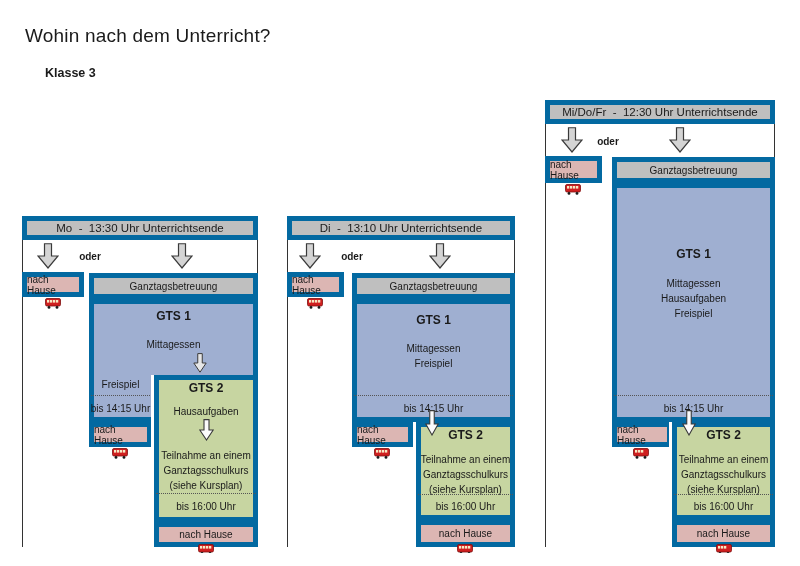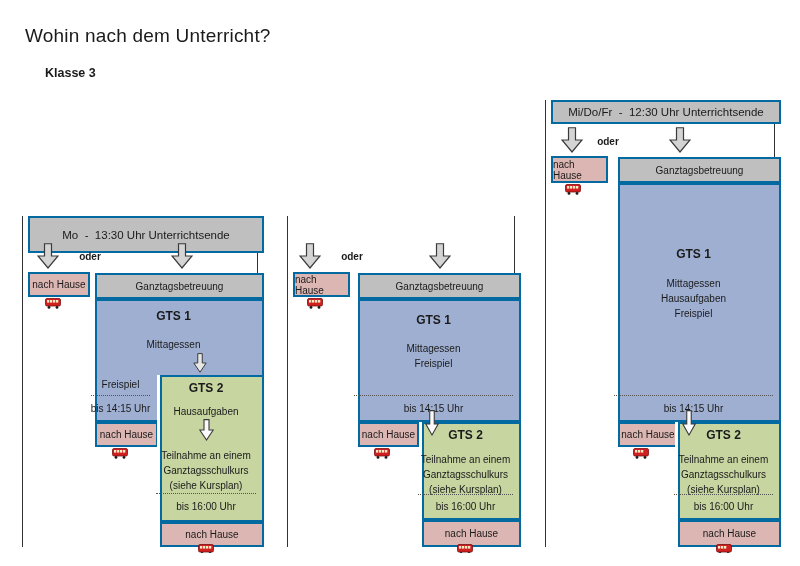--- a/index.html
+++ b/index.html
@@ -1,19 +1,19 @@
 <!DOCTYPE html>
 <html style="--gray: #bfbfbf; --blue: #9fafd1; --green: #c7d5a1; --pink: #dcb6b3;"><head>
 <meta charset="utf-8">
 <style>
   html,body{margin:0;padding:0;background:#fff;}
   .canvas{position:relative;width:800px;height:566px;background:#ffffff;
           font-family:"Liberation Sans",sans-serif;color:#1a1a1a;overflow:hidden;}
   .abs{position:absolute;}
-  .box{position:absolute;border:2px solid #0369a1;box-sizing:border-box;margin-left:6px;}
+  .box{position:absolute;border:5px solid #0369a1;box-sizing:border-box;}
   .frame{position:absolute;border-left:1px solid #333;border-right:1px solid #333;box-sizing:border-box;}
   .graybar{background:var(--gray);display:flex;align-items:center;justify-content:center;}
   .headerbar{font-size:11.5px;white-space:pre;}
   .smalltext{font-size:10px;}
   .pinkbox{background:var(--pink);display:flex;align-items:center;justify-content:center;font-size:10px;}
   .bluebox{background:var(--blue);}
   .greenbox{background:var(--green);box-shadow:-3px 0 0 #ffffff;}
   .ctext{position:absolute;text-align:center;font-size:10px;line-height:13px;}
   .lines{position:absolute;text-align:center;font-size:10px;line-height:15px;white-space:pre-line;}
   .gtstitle{font-size:12px;font-weight:bold;}
@@ -26,21 +26,21 @@
 </style>
 </head>
 <body>
 
 <div class="canvas">
 
   <div class="title">Wohin nach dem Unterricht?</div>
   <div class="subtitle">Klasse 3</div>
 
   <div class="frame" style="left:22px;top:216px;width:236px;height:331px;"></div>
-  <div class="box graybar headerbar" style="left:22px;top:216px;width:236px;height:37px;">Mo  -  13:30 Uhr Unterrichtsende</div>
+  <div class="box graybar headerbar" style="left:22px;top:216px;width:236px;height:24px;">Mo  -  13:30 Uhr Unterrichtsende</div>
 
   <div class="abs" style="left:37px;top:243px;">
     <svg width="22" height="26" viewBox="0 0 22 26">
         <path d="M7.5 0.75 L14.5 0.75 L14.5 13 L21 13 L11 25 L1 13 L7.5 13 Z" fill="#d4d4d4" stroke="#3a3a3a" stroke-width="1.2"></path>
       </svg>
   </div>
   <div class="ctext oder" style="left:72px;top:250px;width:36px;">oder</div>
   <div class="abs" style="left:171px;top:243px;">
     <svg width="22" height="26" viewBox="0 0 22 26">
         <path d="M7.5 0.75 L14.5 0.75 L14.5 13 L21 13 L11 25 L1 13 L7.5 13 Z" fill="#d4d4d4" stroke="#3a3a3a" stroke-width="1.2"></path>
@@ -107,20 +107,21 @@
         <rect x="2" y="2" width="2.3" height="2.6" fill="#f7e9c3"></rect>
         <rect x="5" y="2" width="2.3" height="2.6" fill="#f7e9c3"></rect>
         <rect x="8" y="2" width="2.3" height="2.6" fill="#f7e9c3"></rect>
         <rect x="11" y="2" width="2.3" height="2.6" fill="#f7e9c3"></rect>
         <circle cx="4" cy="9.4" r="1.4" fill="#1a1a1a"></circle>
         <circle cx="12" cy="9.4" r="1.4" fill="#1a1a1a"></circle>
       </svg>
   </div>
 
   <div class="frame" style="left:287px;top:216px;width:228px;height:331px;"></div>
+  <div class="box graybar headerbar" style="left:287px;top:216px;width:228px;height:24px;">Di  -  13:10 Uhr Unterrichtsende</div>
 
   <div class="abs" style="left:299px;top:243px;">
     <svg width="22" height="26" viewBox="0 0 22 26">
         <path d="M7.5 0.75 L14.5 0.75 L14.5 13 L21 13 L11 25 L1 13 L7.5 13 Z" fill="#d4d4d4" stroke="#3a3a3a" stroke-width="1.2"></path>
       </svg>
   </div>
   <div class="ctext oder" style="left:334px;top:250px;width:36px;">oder</div>
   <div class="abs" style="left:429px;top:243px;">
     <svg width="22" height="26" viewBox="0 0 22 26">
         <path d="M7.5 0.75 L14.5 0.75 L14.5 13 L21 13 L11 25 L1 13 L7.5 13 Z" fill="#d4d4d4" stroke="#3a3a3a" stroke-width="1.2"></path>

